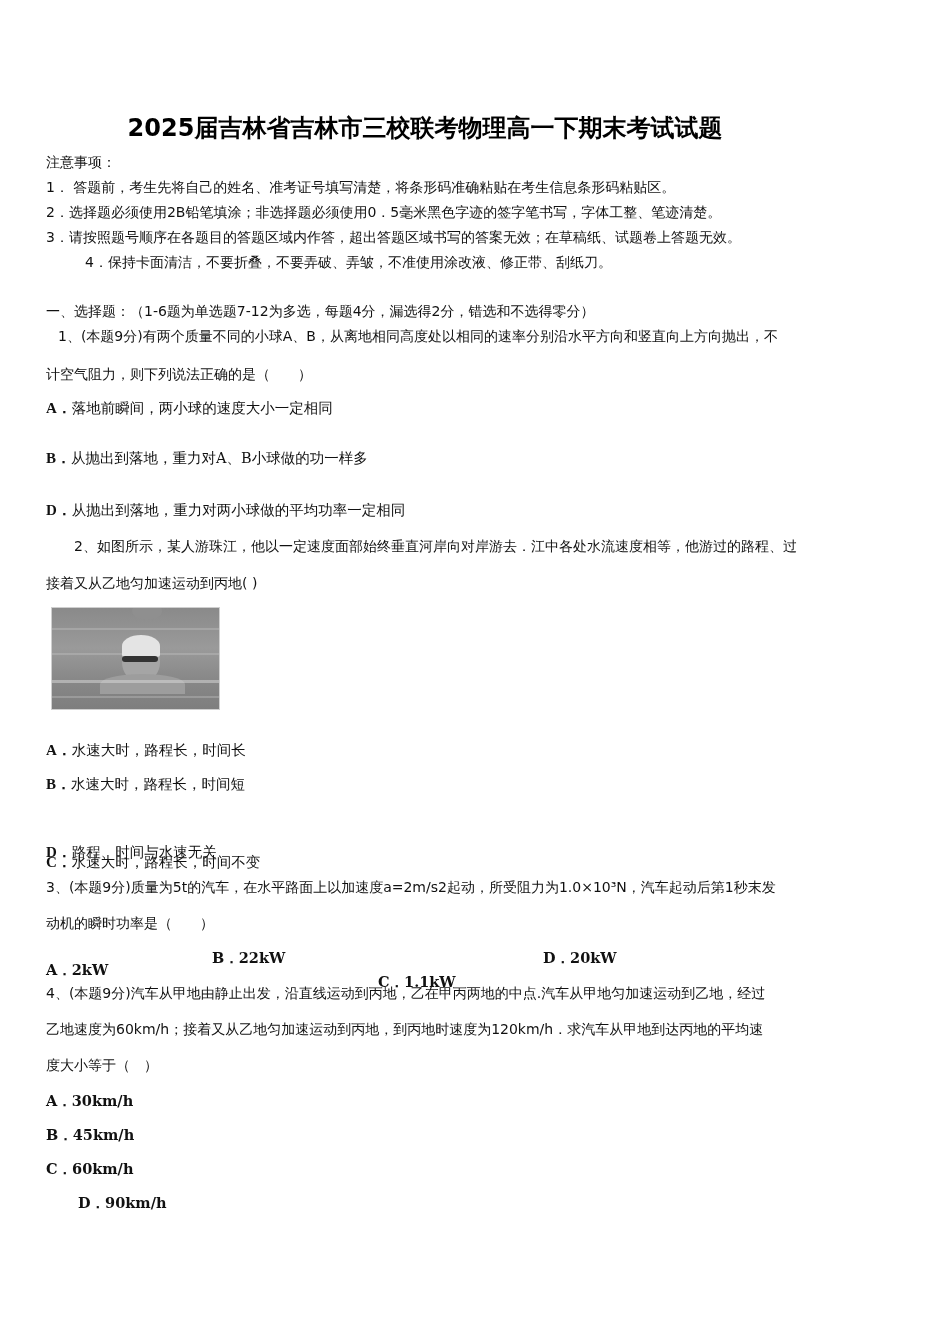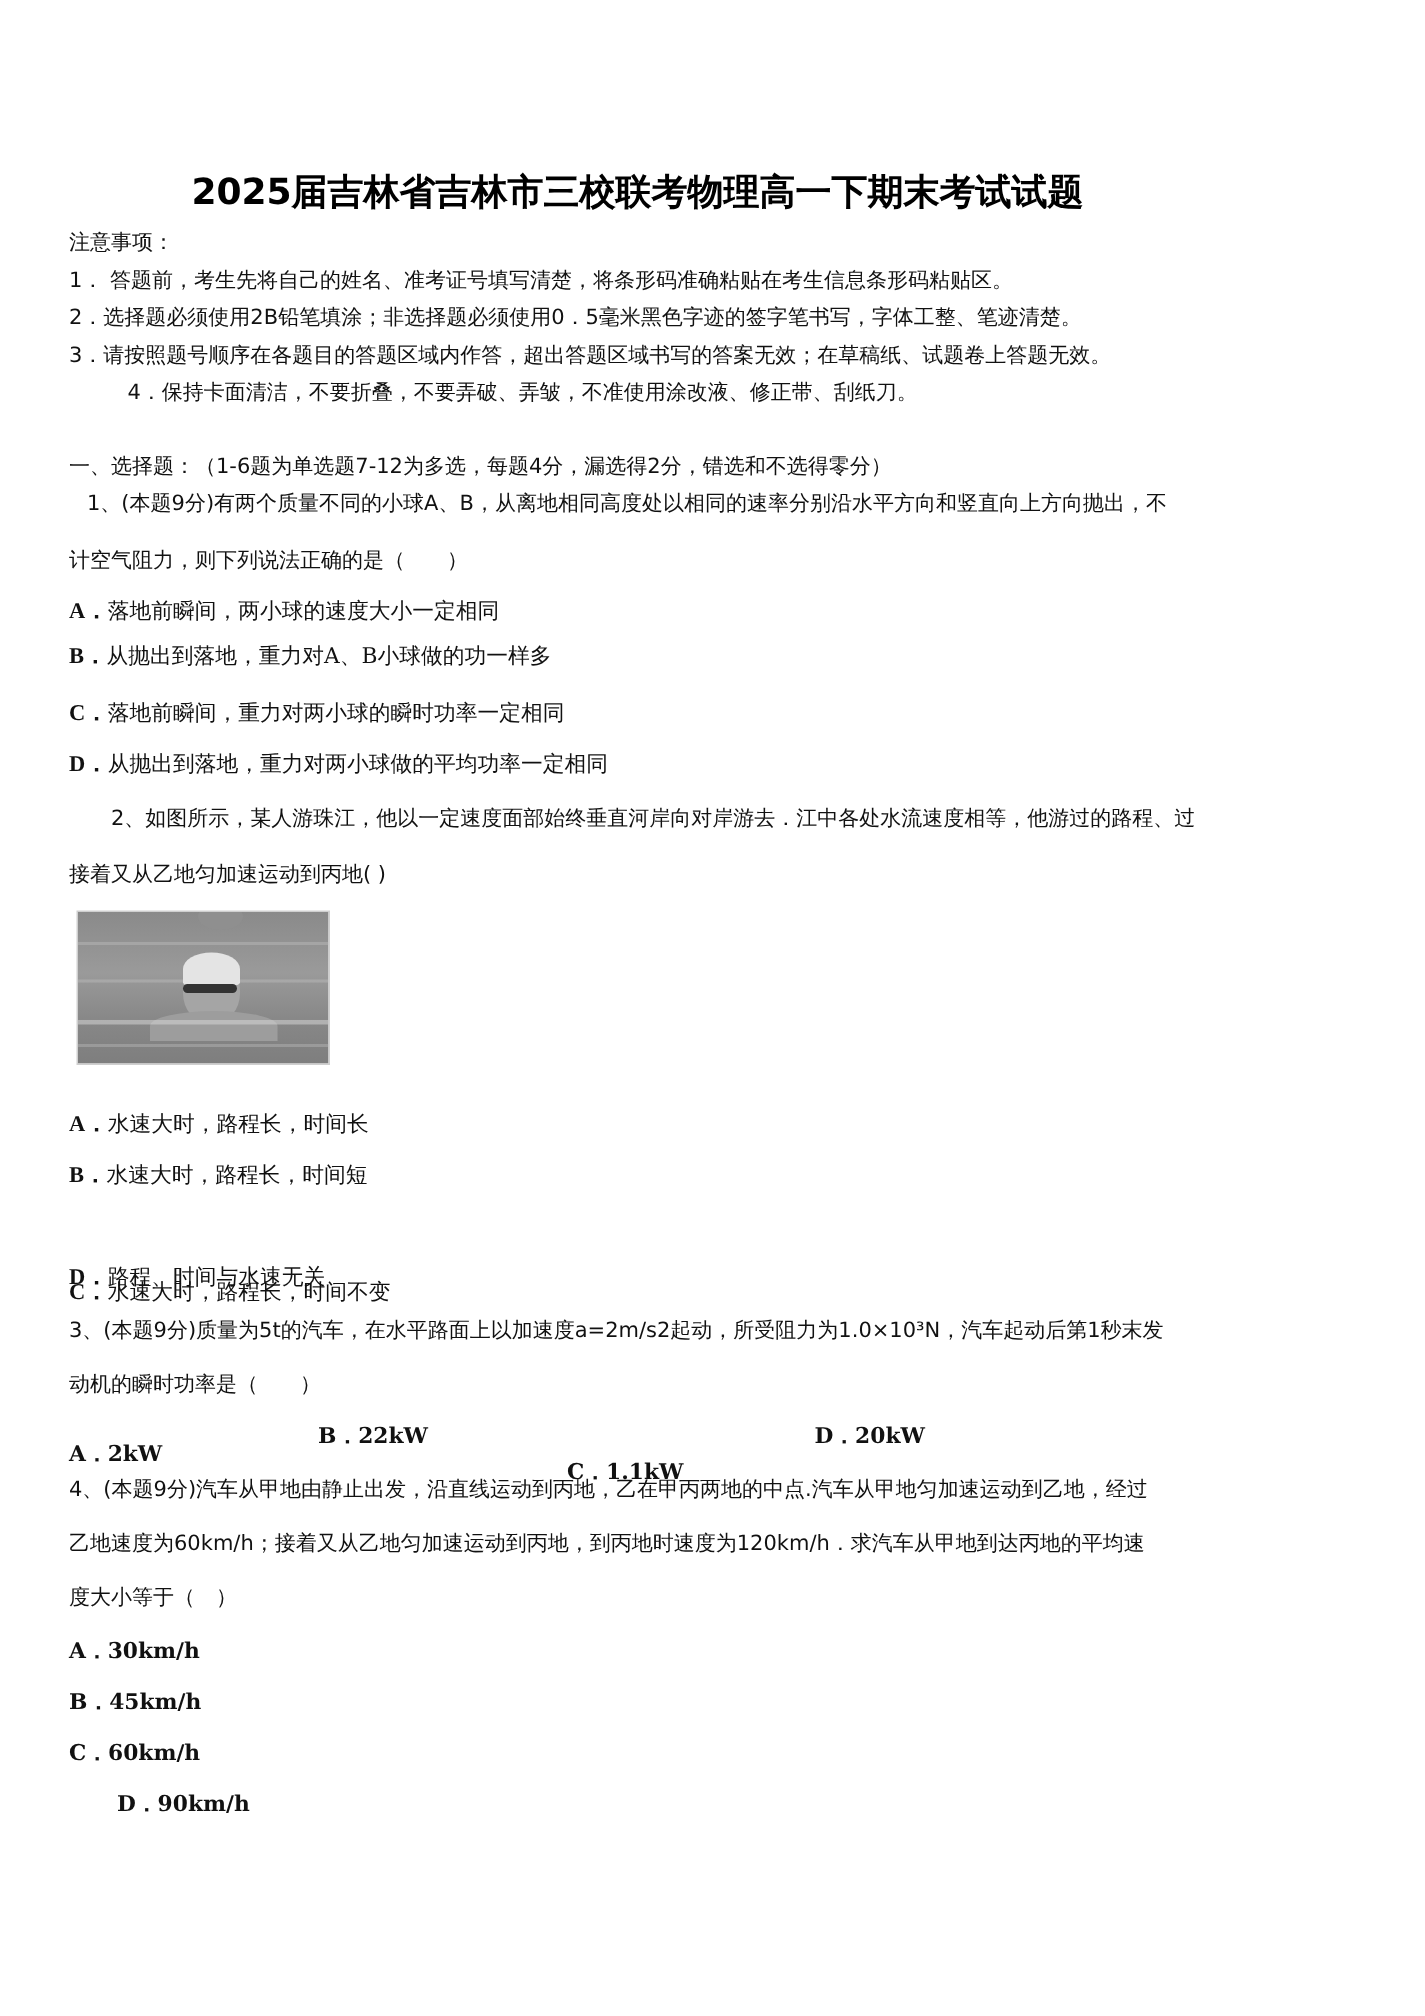--- a/index.html
+++ b/index.html
@@ -35,22 +35,21 @@
   <div class="line sans" style="top:177px;">1．  答题前，考生先将自己的姓名、准考证号填写清楚，将条形码准确粘贴在考生信息条形码粘贴区。</div>
   <div class="line sans" style="top:202px;">2．选择题必须使用2B铅笔填涂；非选择题必须使用0．5毫米黑色字迹的签字笔书写，字体工整、笔迹清楚。</div>
   <div class="line sans" style="top:227px;">3．请按照题号顺序在各题目的答题区域内作答，超出答题区域书写的答案无效；在草稿纸、试题卷上答题无效。</div>
   <div class="line sans" style="top:252px;margin-left:39px;">4．保持卡面清洁，不要折叠，不要弄破、弄皱，不准使用涂改液、修正带、刮纸刀。</div>
 
   <div class="line sans" style="top:301px;">一、选择题：（1-6题为单选题7-12为多选，每题4分，漏选得2分，错选和不选得零分）</div>
 
   <div class="line sans" style="top:326px;margin-left:12px;">1、(本题9分)有两个质量不同的小球A、B，从离地相同高度处以相同的速率分别沿水平方向和竖直向上方向抛出，不</div>
   <div class="line sans" style="top:364px;">计空气阻力，则下列说法正确的是（　　）</div>
   <div class="line opt" style="top:398px;"><span class="lbl">A．</span><span>落地前瞬间，两小球的速度大小一定相同</span></div>
-  <div class="line opt" style="top:428px;"><span class="lbl">B．</span><span>从抛出到落地，重力对A、B小球做的功一样多</span></div>
-  <div class="line opt" style="top:466px;"><span class="lbl">C．</span><span>落地前瞬间，重力对两小球的瞬时功率一定相同</span></div>
+  <div class="line opt" style="top:448px;"><span class="lbl">B．</span><span>从抛出到落地，重力对A、B小球做的功一样多</span></div>
   <div class="line opt" style="top:500px;"><span class="lbl">D．</span><span>从抛出到落地，重力对两小球做的平均功率一定相同</span></div>
 
   <div class="line sans" style="top:536px;margin-left:28px;">2、如图所示，某人游珠江，他以一定速度面部始终垂直河岸向对岸游去．江中各处水流速度相等，他游过的路程、过</div>
   <div class="line sans" style="top:573px;">接着又从乙地匀加速运动到丙地(   )</div>
 
   <div class="photo">
     <div class="ripple" style="top:20px;"></div>
     <div class="ripple" style="top:45px;"></div>
     <div class="ripple" style="top:88px;"></div>
     <div class="head2"></div>

